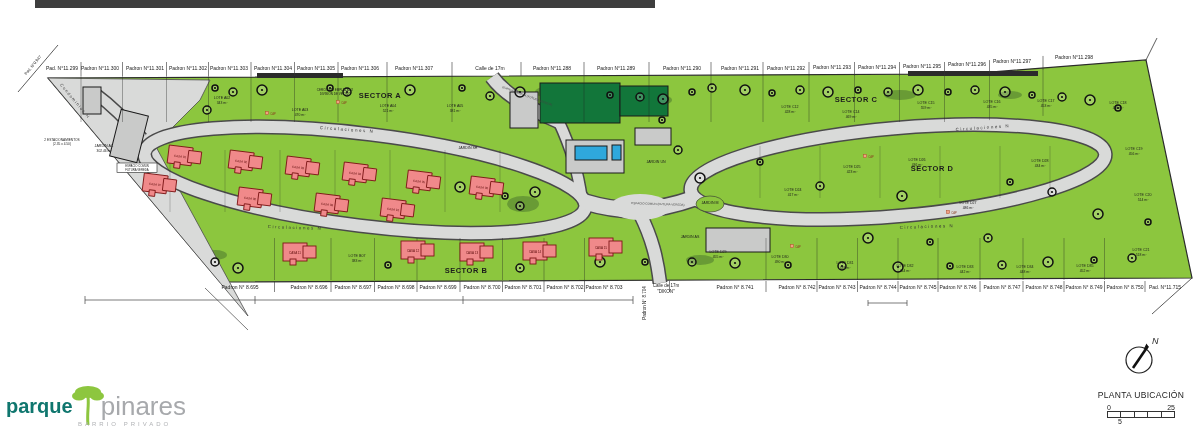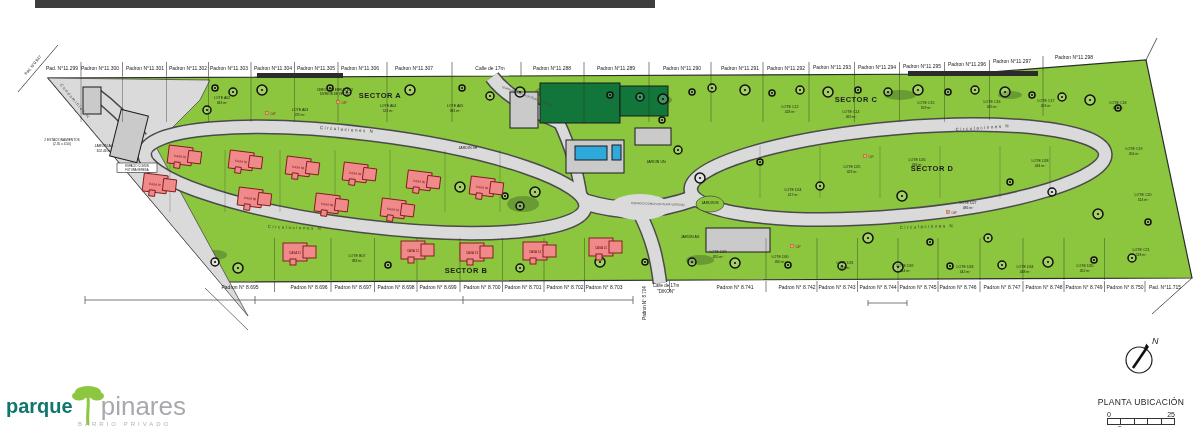--- a/index.html
+++ b/index.html
@@ -12,21 +12,21 @@
   
   .logo{position:absolute;left:6px;top:383px;z-index:6;white-space:nowrap;}
   .logo .row{display:flex;align-items:flex-end;height:36px;}
   .lg-green{color:#0f766e;font-weight:bold;font-size:20px;line-height:26px;}
   .lg-gray{color:#a7a9ac;font-size:26px;line-height:26px;font-weight:normal;}
   .lg-tree{margin:0 -4px -8px -2px;}
   .lg-sub{font-size:6px;letter-spacing:3px;color:#b0b2b5;margin:2px 0 0 72px;}
   
   .legend{position:absolute;left:1096px;top:334px;width:90px;z-index:6;text-align:center;color:#222;}
   .compass{position:relative;width:44px;height:44px;margin:0 auto;}
-  .legend-title{font-size:8.5px;margin-top:19px;letter-spacing:.3px;}
+  .legend-title{font-size:8.5px;margin-top:12px;letter-spacing:.3px;}
   .scalebar{position:relative;width:68px;margin:4px auto 0;}
   .sb-nums{display:flex;justify-content:space-between;font-size:7px;line-height:7px;}
   .bar{display:flex;height:5px;border:1px solid #333;}
   .bar div{flex:1;border-right:1px solid #333;}
   .bar div:last-child{border-right:none;}
   .s5{position:absolute;left:16%;top:14px;font-size:7px;}
 </style>
 </head>
 <body>
 

